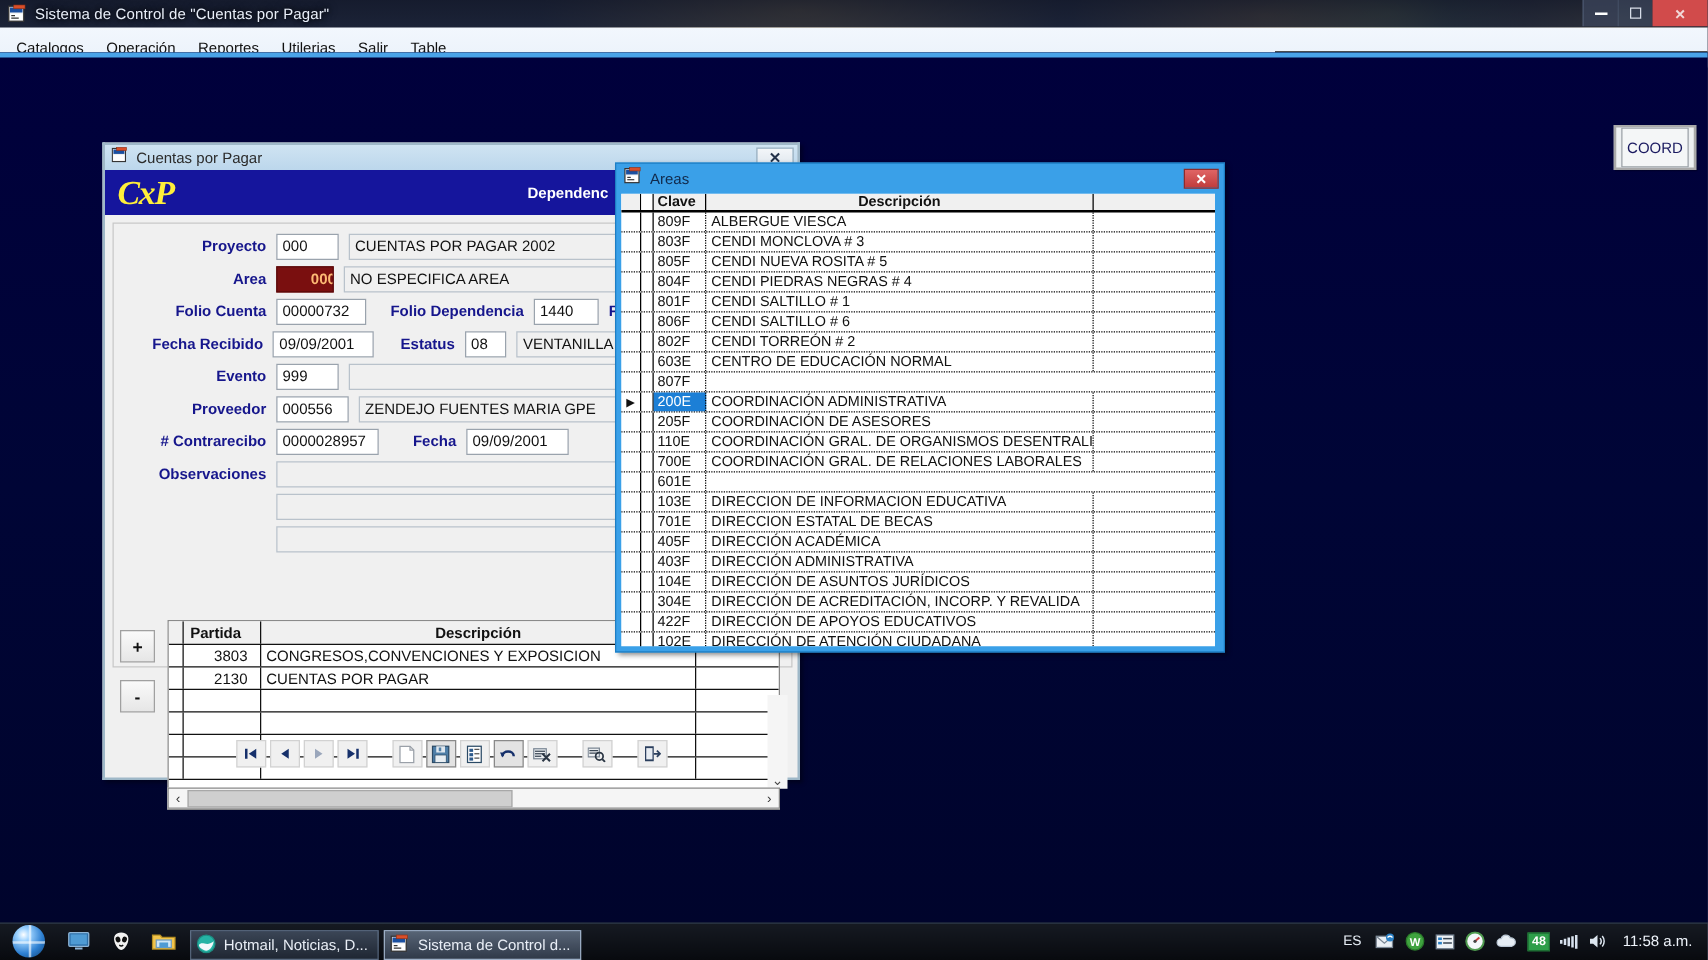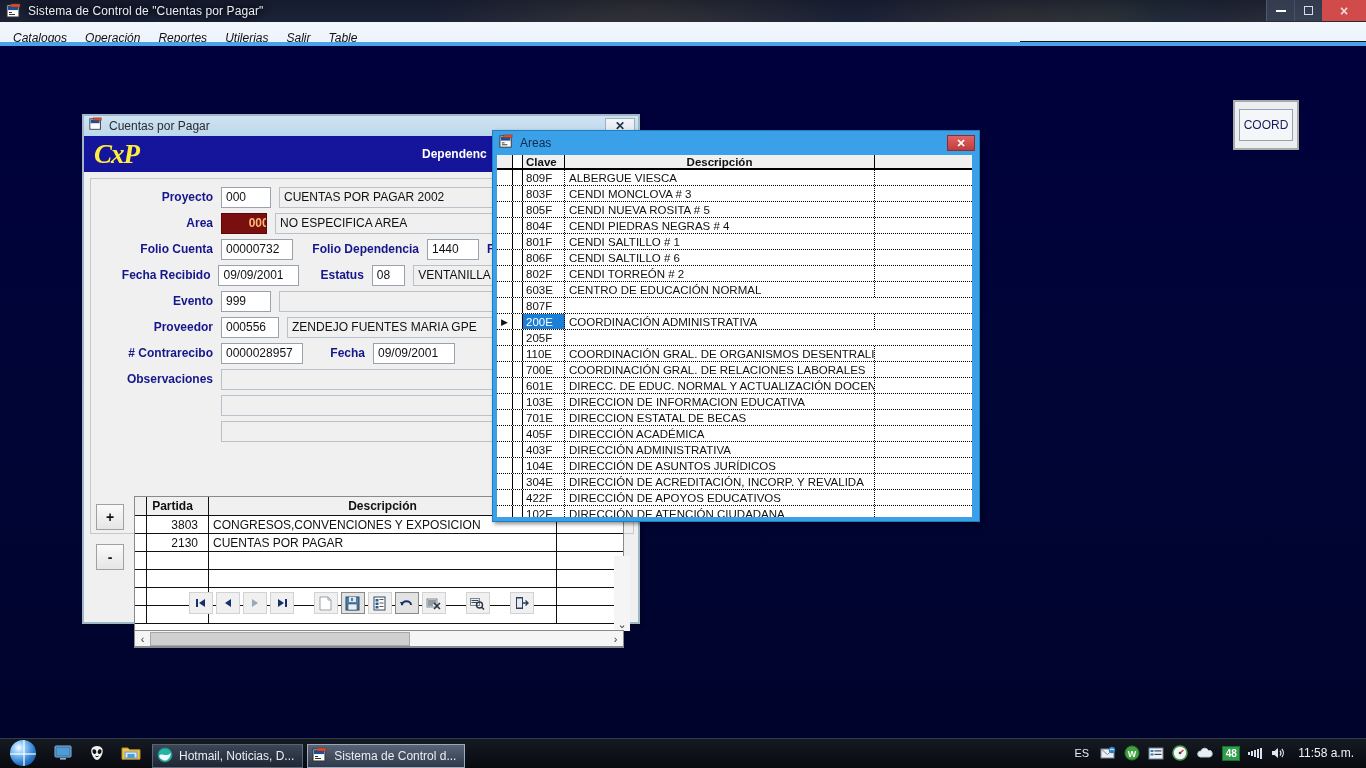--- a/index.html
+++ b/index.html
@@ -51,41 +51,40 @@
   .min-glyph { display:block; width:10px; height:2px; background:#fff; }
   .max-glyph { display:block; width:9px; height:9px; border:1.5px solid #d7dde8; }
   .close-glyph { color:#f2d9d9; font-size: 14px; font-weight: bold; }
 
   
   #menubar {
     position: absolute; left: 0; top: 22px; width: 1366px; height: 32px;
     background: linear-gradient(180deg,#f2f7fd,#eaf1fa);
     display: flex; align-items: center; padding-left: 4px;
     border-bottom: 1px solid #dfe6ef;
-    font-style: italic;
   }
   #menubar .mi { font-size: 12px; color: #101010; padding: 2px 9px; cursor: default; }
   #menu-right-line {
     position:absolute; right: 0; top: 41px; width: 346px; height: 2px; background: #141414;
   }
 
   
   #mdi {
     position: absolute; left: 0; top: 42px; width: 1366px; height: 696px;
     background: linear-gradient(180deg, #00003c 0%, #000536 50%, #00042c 100%);
     background-color: #000438;
   }
   #mdi::before{
     content:""; position:absolute; left:0; top:0; width:100%; height:4px;
     background:#4aa3e8;
   }
 
   
   #coordwin {
-    position: absolute; left: 1233px; top: 58px; width: 66px; height: 50px;
+    position: absolute; left: 1291px; top: 58px; width: 66px; height: 36px;
     background: #eceff1; border: 2px solid #a9a9a9;
     box-shadow: 1px 1px 0 rgba(0,0,0,.25);
     display: flex; align-items: center; justify-content: center;
   }
   #coordwin .coord-inner {
     width: 54px; height: 32px; border: 1px solid #9aa0a6; background: #f4f6f7;
     display:flex; align-items:center; justify-content:center;
     font-size: 12px; color: #1a1a60;
   }
 
@@ -641,41 +640,41 @@
                 <div class="agc agc-sel">▶</div>
                 <div class="agc agc-blank"></div>
                 <div class="agc agc-clave">200E</div>
                 <div class="agc agc-desc">COORDINACIÓN ADMINISTRATIVA</div>
                 <div class="agc agc-x"></div>
               </div>
               <div class="ag-row">
                 <div class="agc agc-sel"></div>
                 <div class="agc agc-blank"></div>
                 <div class="agc agc-clave">205F</div>
+                <div class="agc agc-desc">COORDINACIÓN DE ASESORES</div>
                 <div class="agc agc-x"></div>
               </div>
               <div class="ag-row">
                 <div class="agc agc-sel"></div>
                 <div class="agc agc-blank"></div>
                 <div class="agc agc-clave">110E</div>
                 <div class="agc agc-desc">COORDINACIÓN GRAL. DE ORGANISMOS DESENTRALIZA</div>
                 <div class="agc agc-x"></div>
               </div>
               <div class="ag-row">
                 <div class="agc agc-sel"></div>
                 <div class="agc agc-blank"></div>
                 <div class="agc agc-clave">700E</div>
                 <div class="agc agc-desc">COORDINACIÓN GRAL. DE RELACIONES LABORALES</div>
                 <div class="agc agc-x"></div>
               </div>
               <div class="ag-row">
                 <div class="agc agc-sel"></div>
                 <div class="agc agc-blank"></div>
                 <div class="agc agc-clave">601E</div>
-                <div class="agc agc-desc">DIRECC. DE EDUC. NORMAL Y ACTUALIZACIÓN DOCEN</div>
                 <div class="agc agc-x"></div>
               </div>
               <div class="ag-row">
                 <div class="agc agc-sel"></div>
                 <div class="agc agc-blank"></div>
                 <div class="agc agc-clave">103E</div>
                 <div class="agc agc-desc">DIRECCION DE INFORMACION EDUCATIVA</div>
                 <div class="agc agc-x"></div>
               </div>
               <div class="ag-row">

